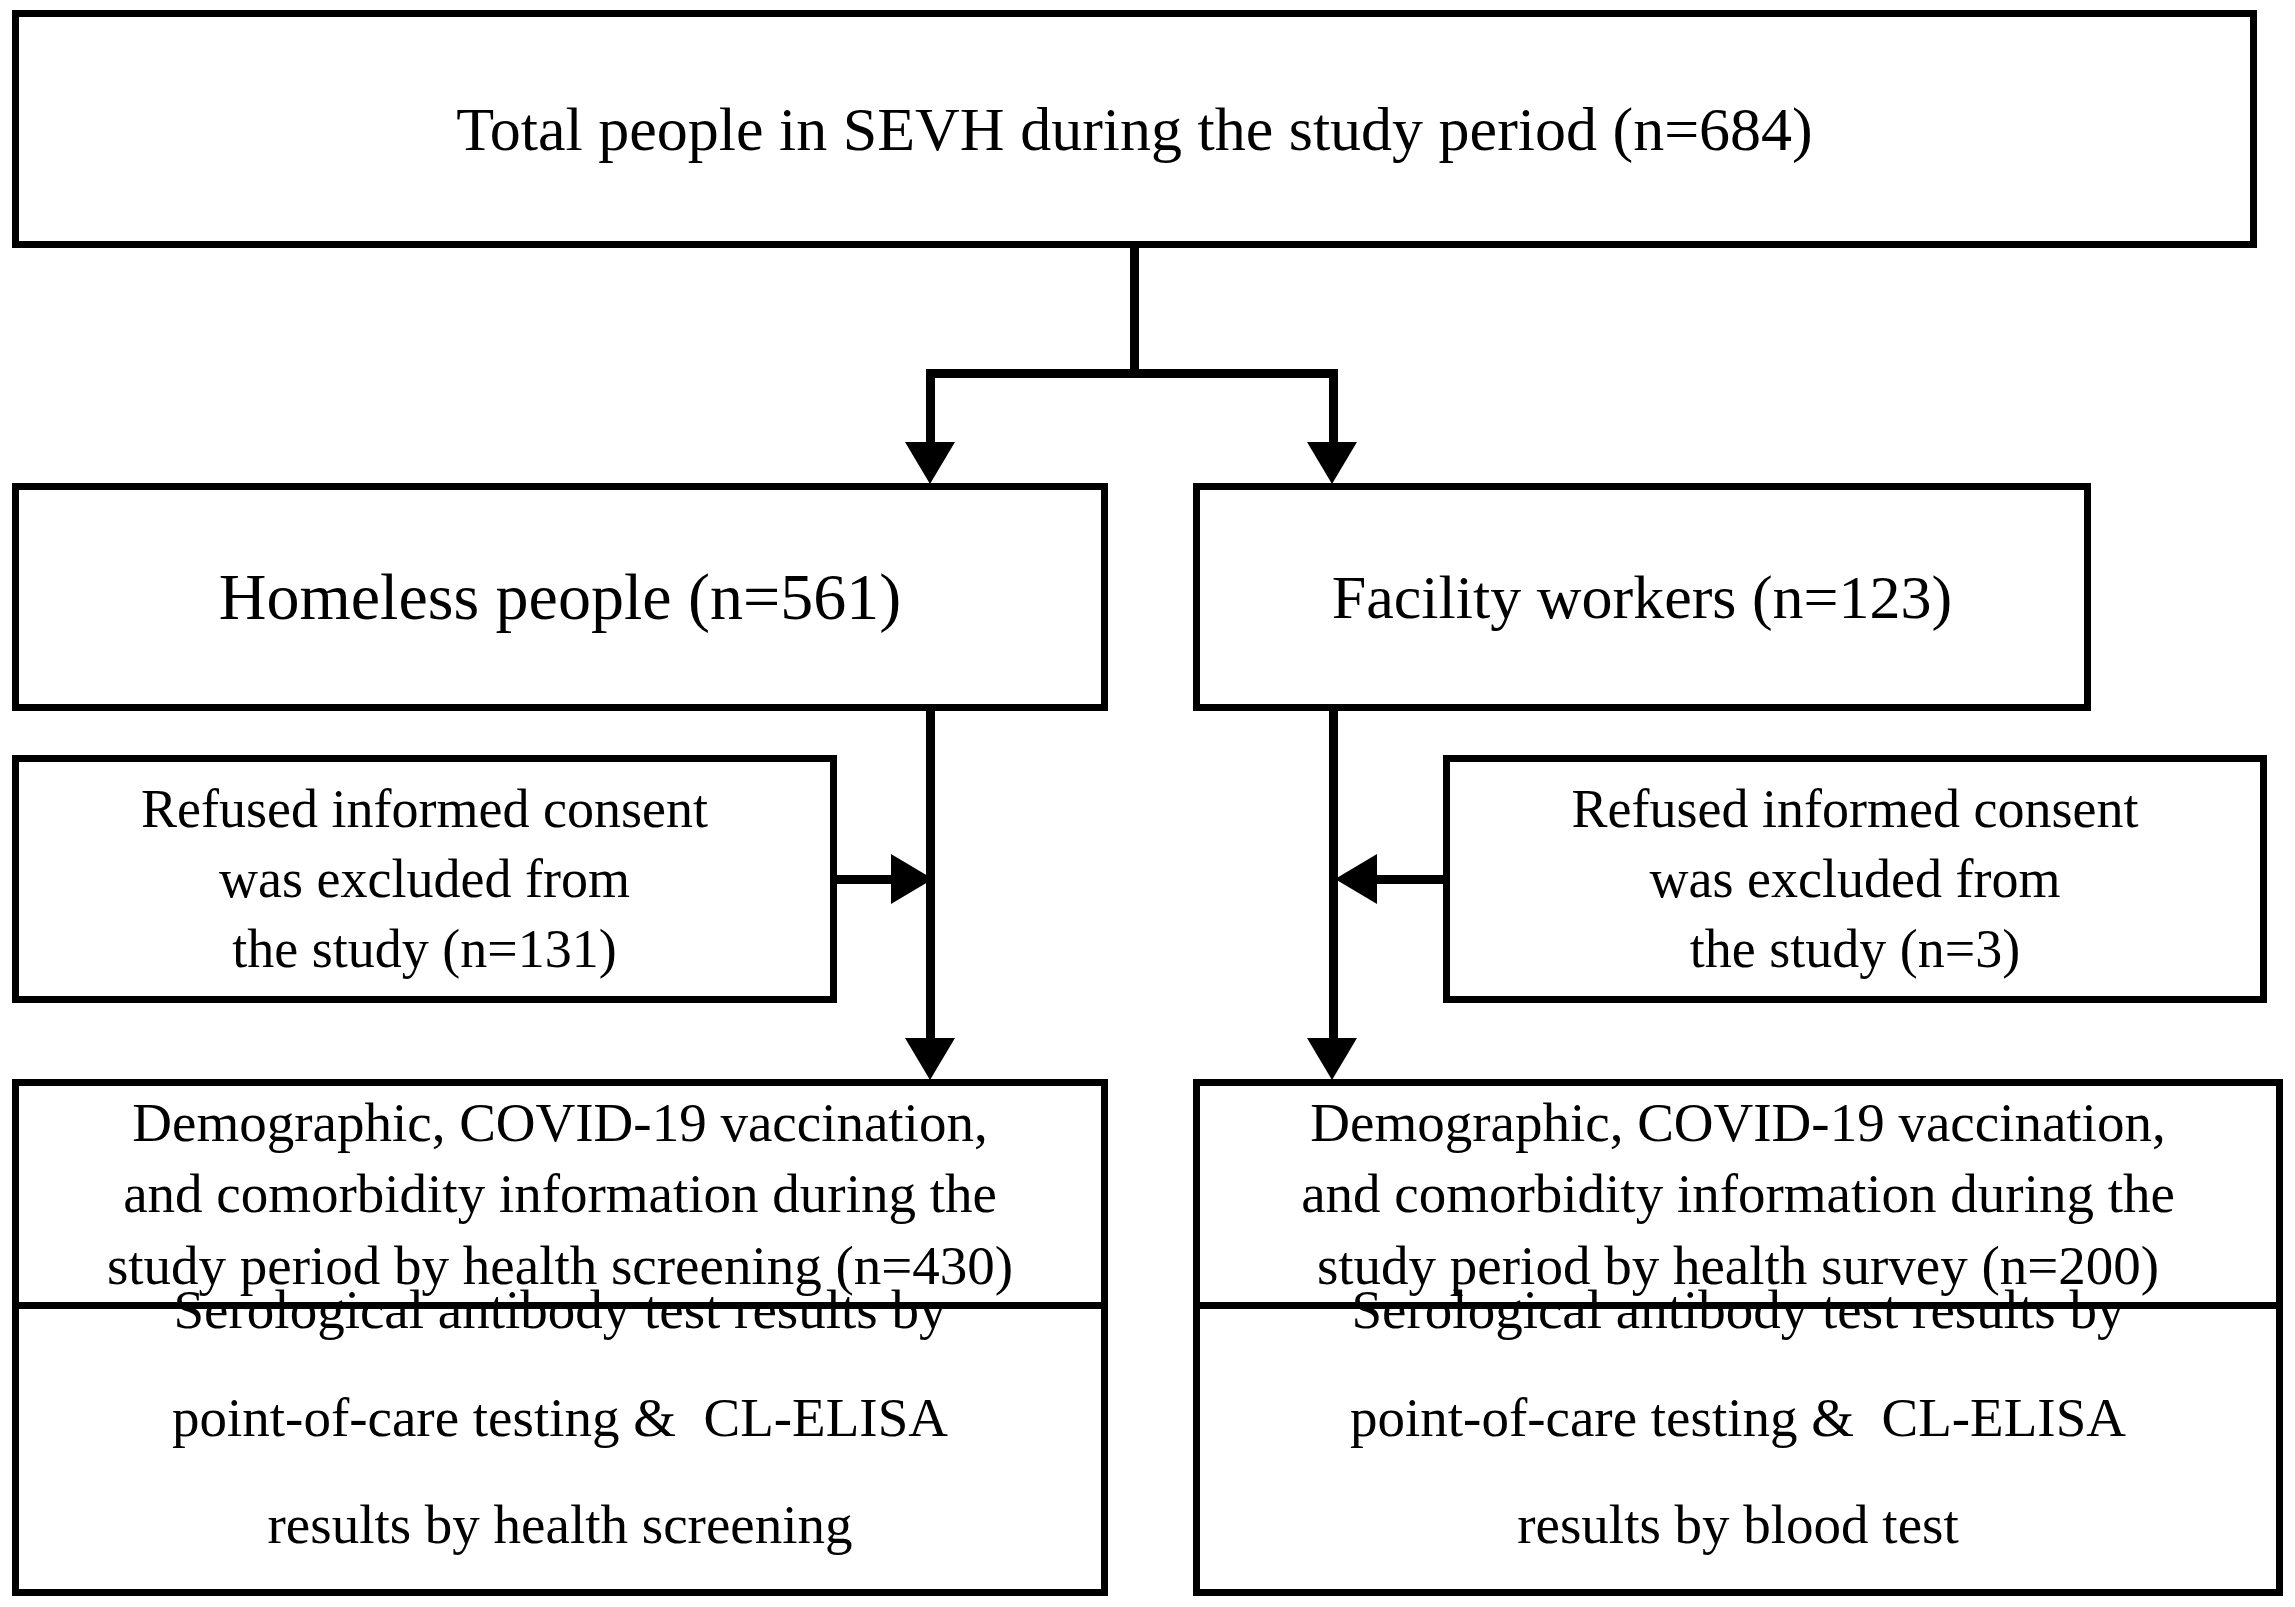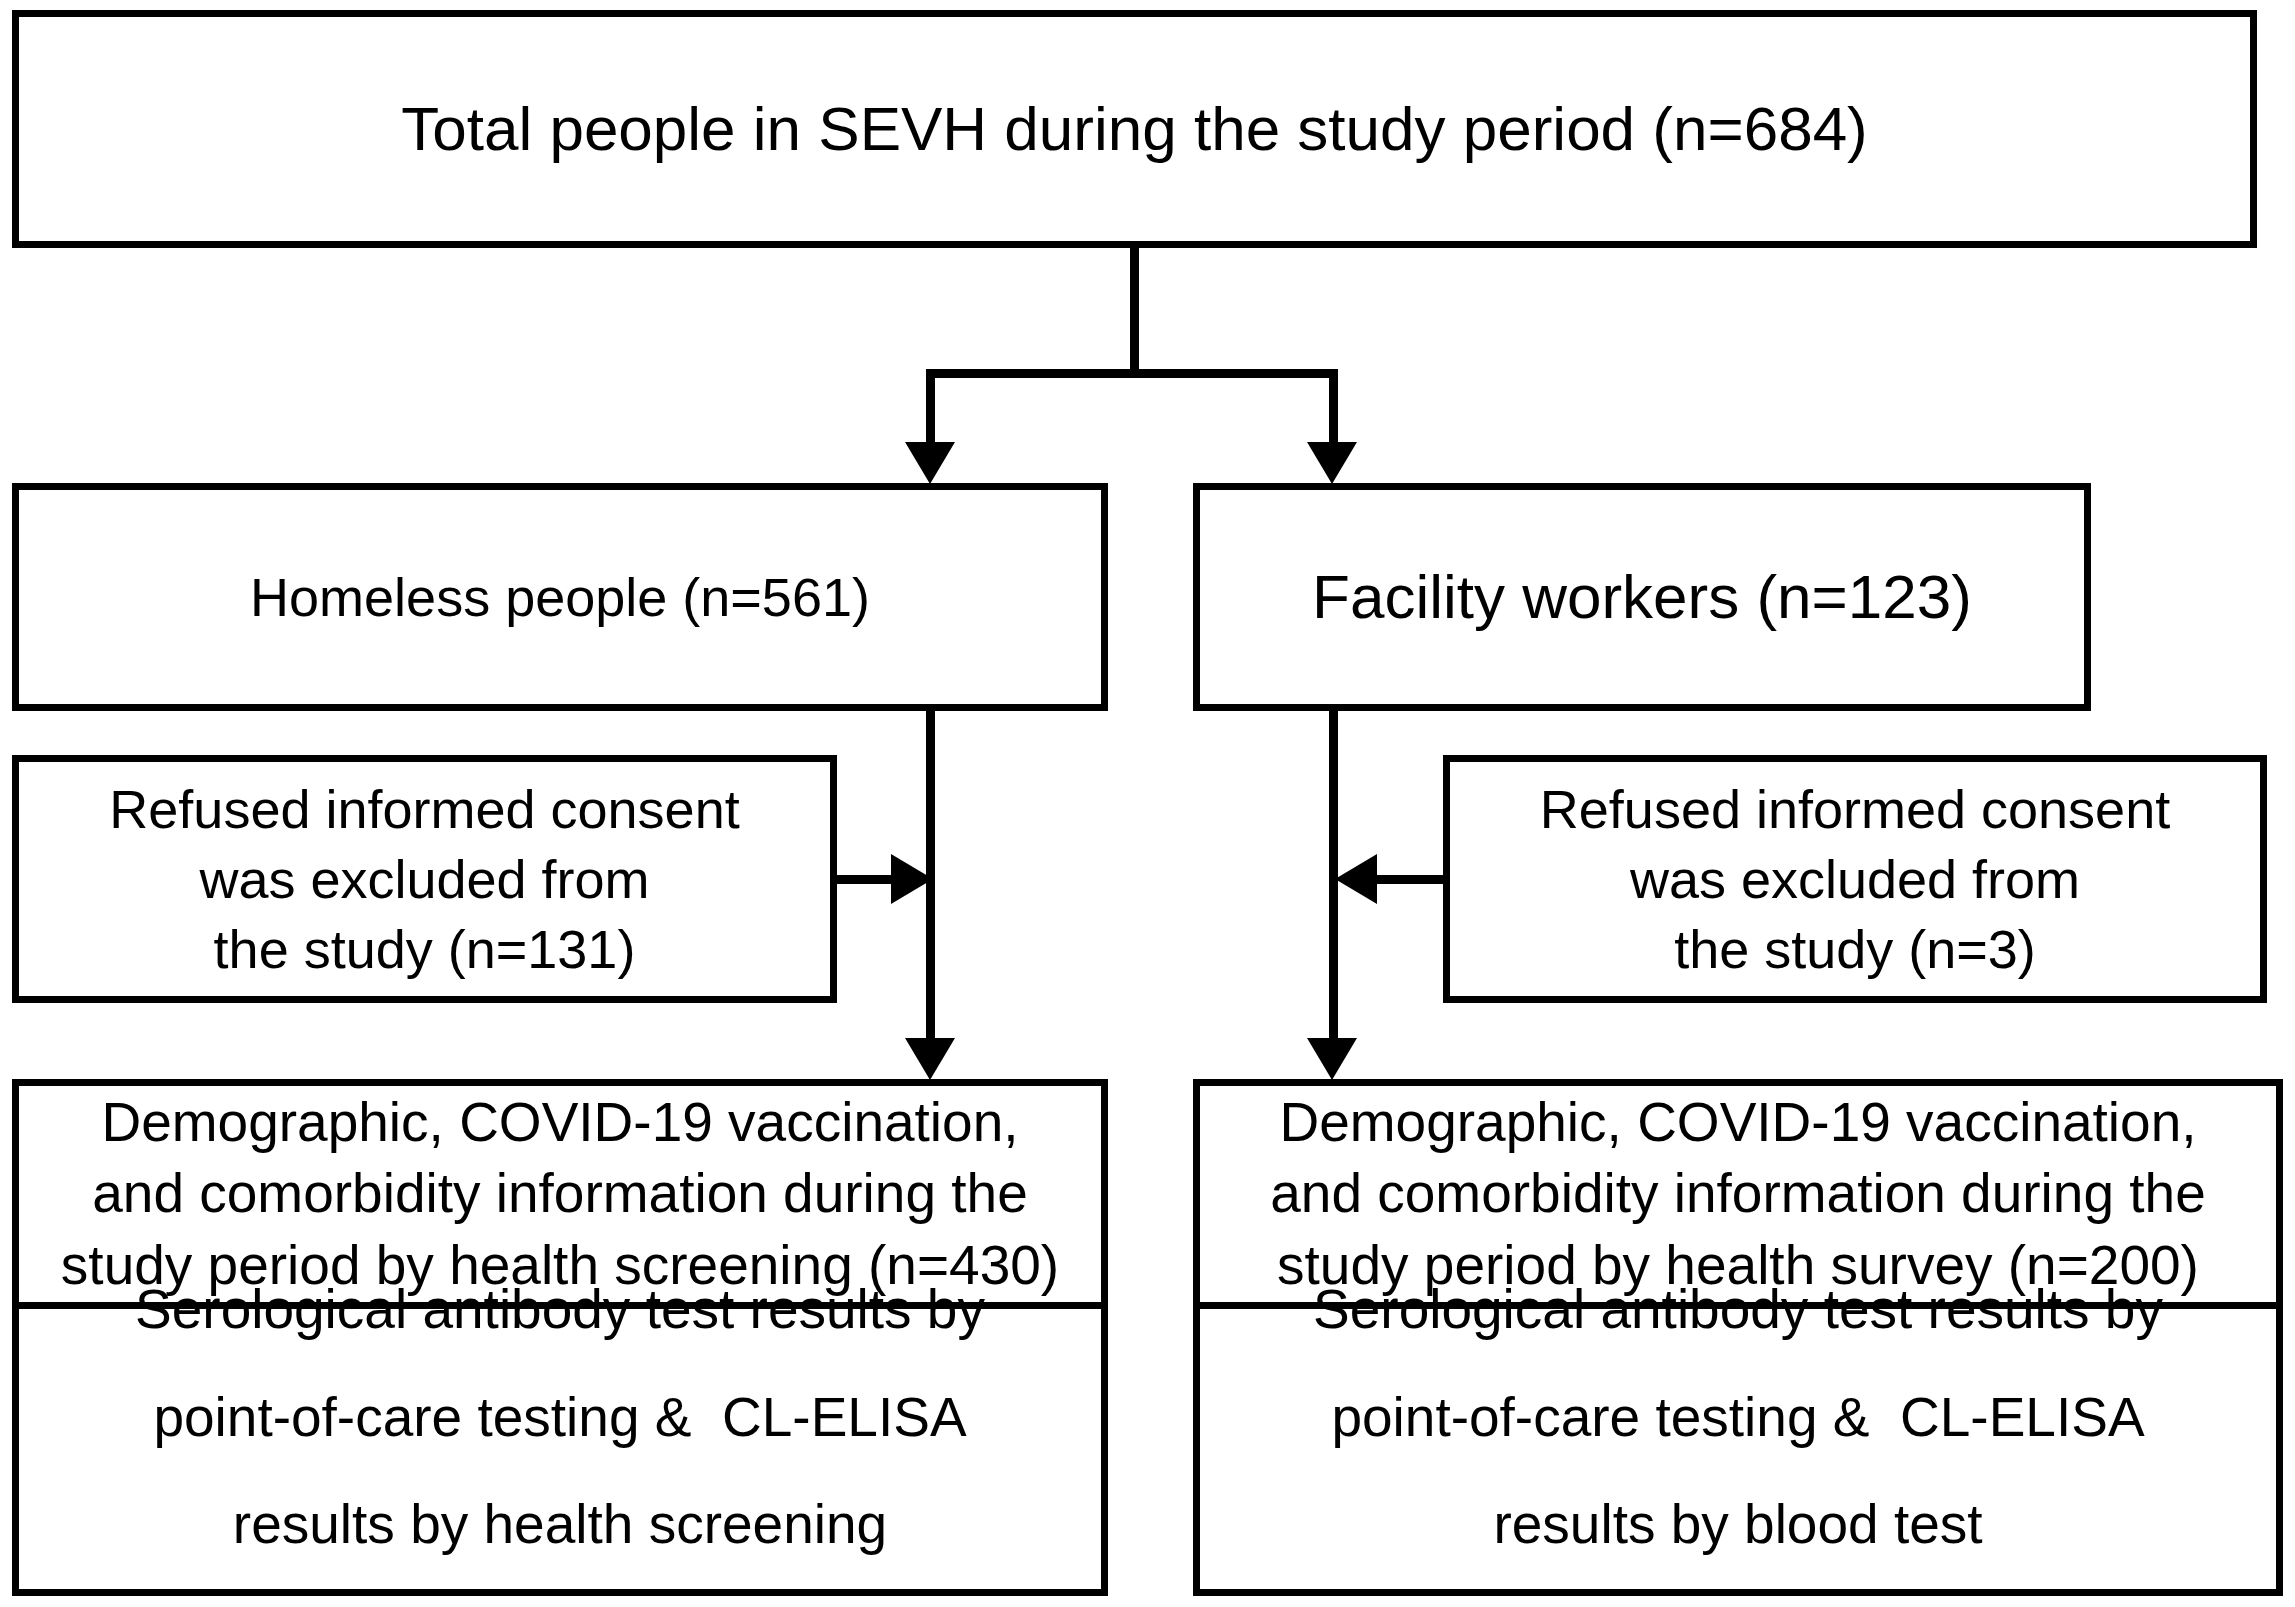--- a/index.html
+++ b/index.html
@@ -5,21 +5,21 @@
   html, body {
     margin: 0;
     padding: 0;
     background: #ffffff;
   }
   #page {
     position: relative;
     width: 2295px;
     height: 1607px;
     background: #ffffff;
-    font-family: Liberation Sans, sans-serif;
+    font-family: Liberation Serif, serif;
     overflow: hidden;
   }
   .node {
     position: absolute;
     box-sizing: border-box;
     border: 7.4px solid #000000;
     background: #ffffff;
     display: flex;
     flex-direction: column;
     align-items: center;
@@ -36,21 +36,21 @@
 
   
   #node-total {
     left: 12px;  top: 10px;
     width: 2245px; height: 238px;
     font-size: 62px;
   }
   #node-homeless {
     left: 12px;  top: 483px;
     width: 1096px; height: 228px;
-    font-size: 54px;
+    font-size: 66px;
   }
   #node-workers {
     left: 1193px; top: 483px;
     width: 898px; height: 228px;
     font-size: 62px;
   }
   #node-excl-left {
     left: 12px;  top: 755px;
     width: 825px; height: 248px;
     font-size: 54px;

